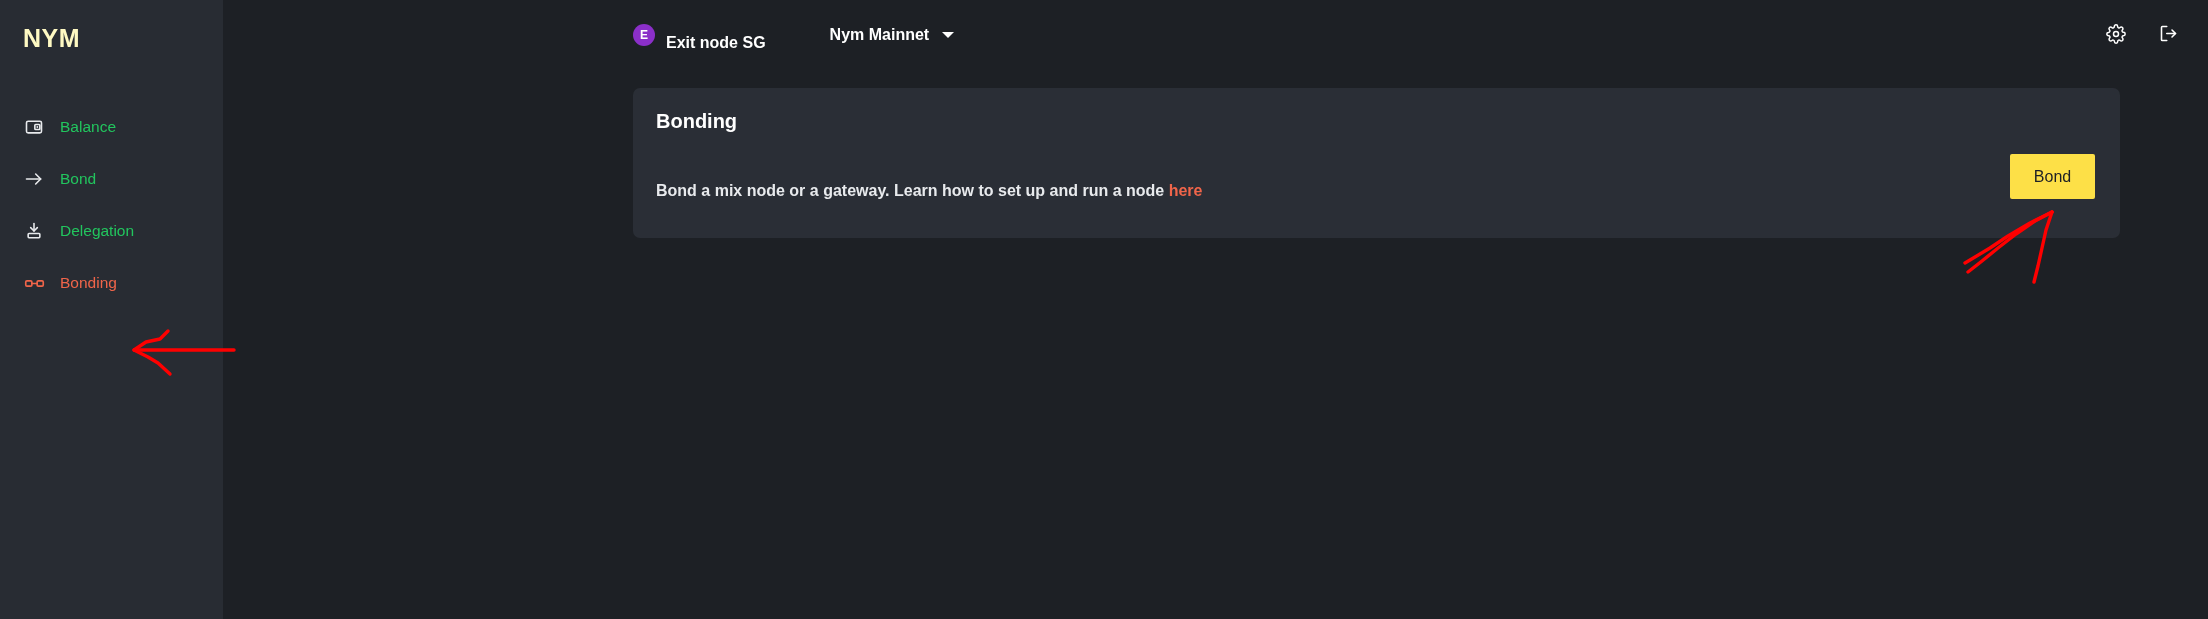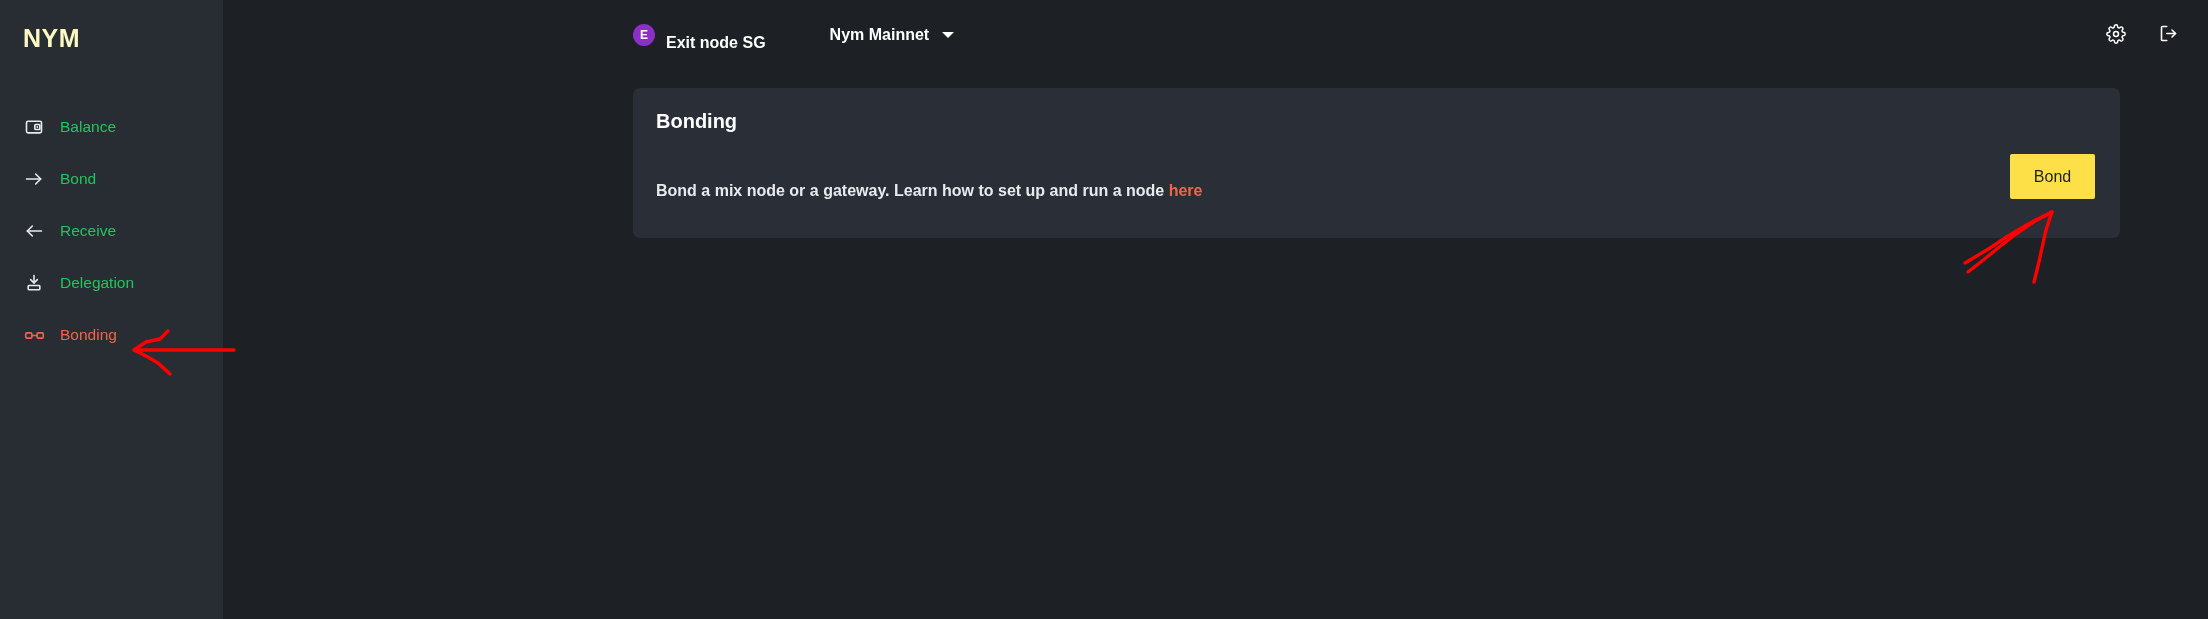--- a/index.html
+++ b/index.html
@@ -230,29 +230,20 @@
       <a class="nav-item" href="#">
         <span class="nav-icon">
           <svg width="20" height="20" viewBox="0 0 24 24" fill="none" stroke="#E8EAED" stroke-width="1.9" stroke-linecap="round" stroke-linejoin="round">
             <line x1="3" y1="12" x2="20" y2="12"></line>
             <polyline points="14,6 20,12 14,18"></polyline>
           </svg>
         </span>
         <span>Bond</span>
       </a>
 
-      <a class="nav-item" href="#">
-        <span class="nav-icon">
-          <svg width="20" height="20" viewBox="0 0 24 24" fill="none" stroke="#E8EAED" stroke-width="1.9" stroke-linecap="round" stroke-linejoin="round">
-            <line x1="21" y1="12" x2="4" y2="12"></line>
-            <polyline points="10,6 4,12 10,18"></polyline>
-          </svg>
-        </span>
-        <span>Receive</span>
-      </a>
 
       <a class="nav-item" href="#">
         <span class="nav-icon">
           <svg width="20" height="20" viewBox="0 0 24 24" fill="none" stroke="#E8EAED" stroke-width="1.9" stroke-linecap="round" stroke-linejoin="round">
             <line x1="12" y1="3" x2="12" y2="12"></line>
             <polyline points="8,8 12,12 16,8"></polyline>
             <rect x="5" y="15" width="14" height="5" rx="1"></rect>
           </svg>
         </span>
         <span>Delegation</span>

